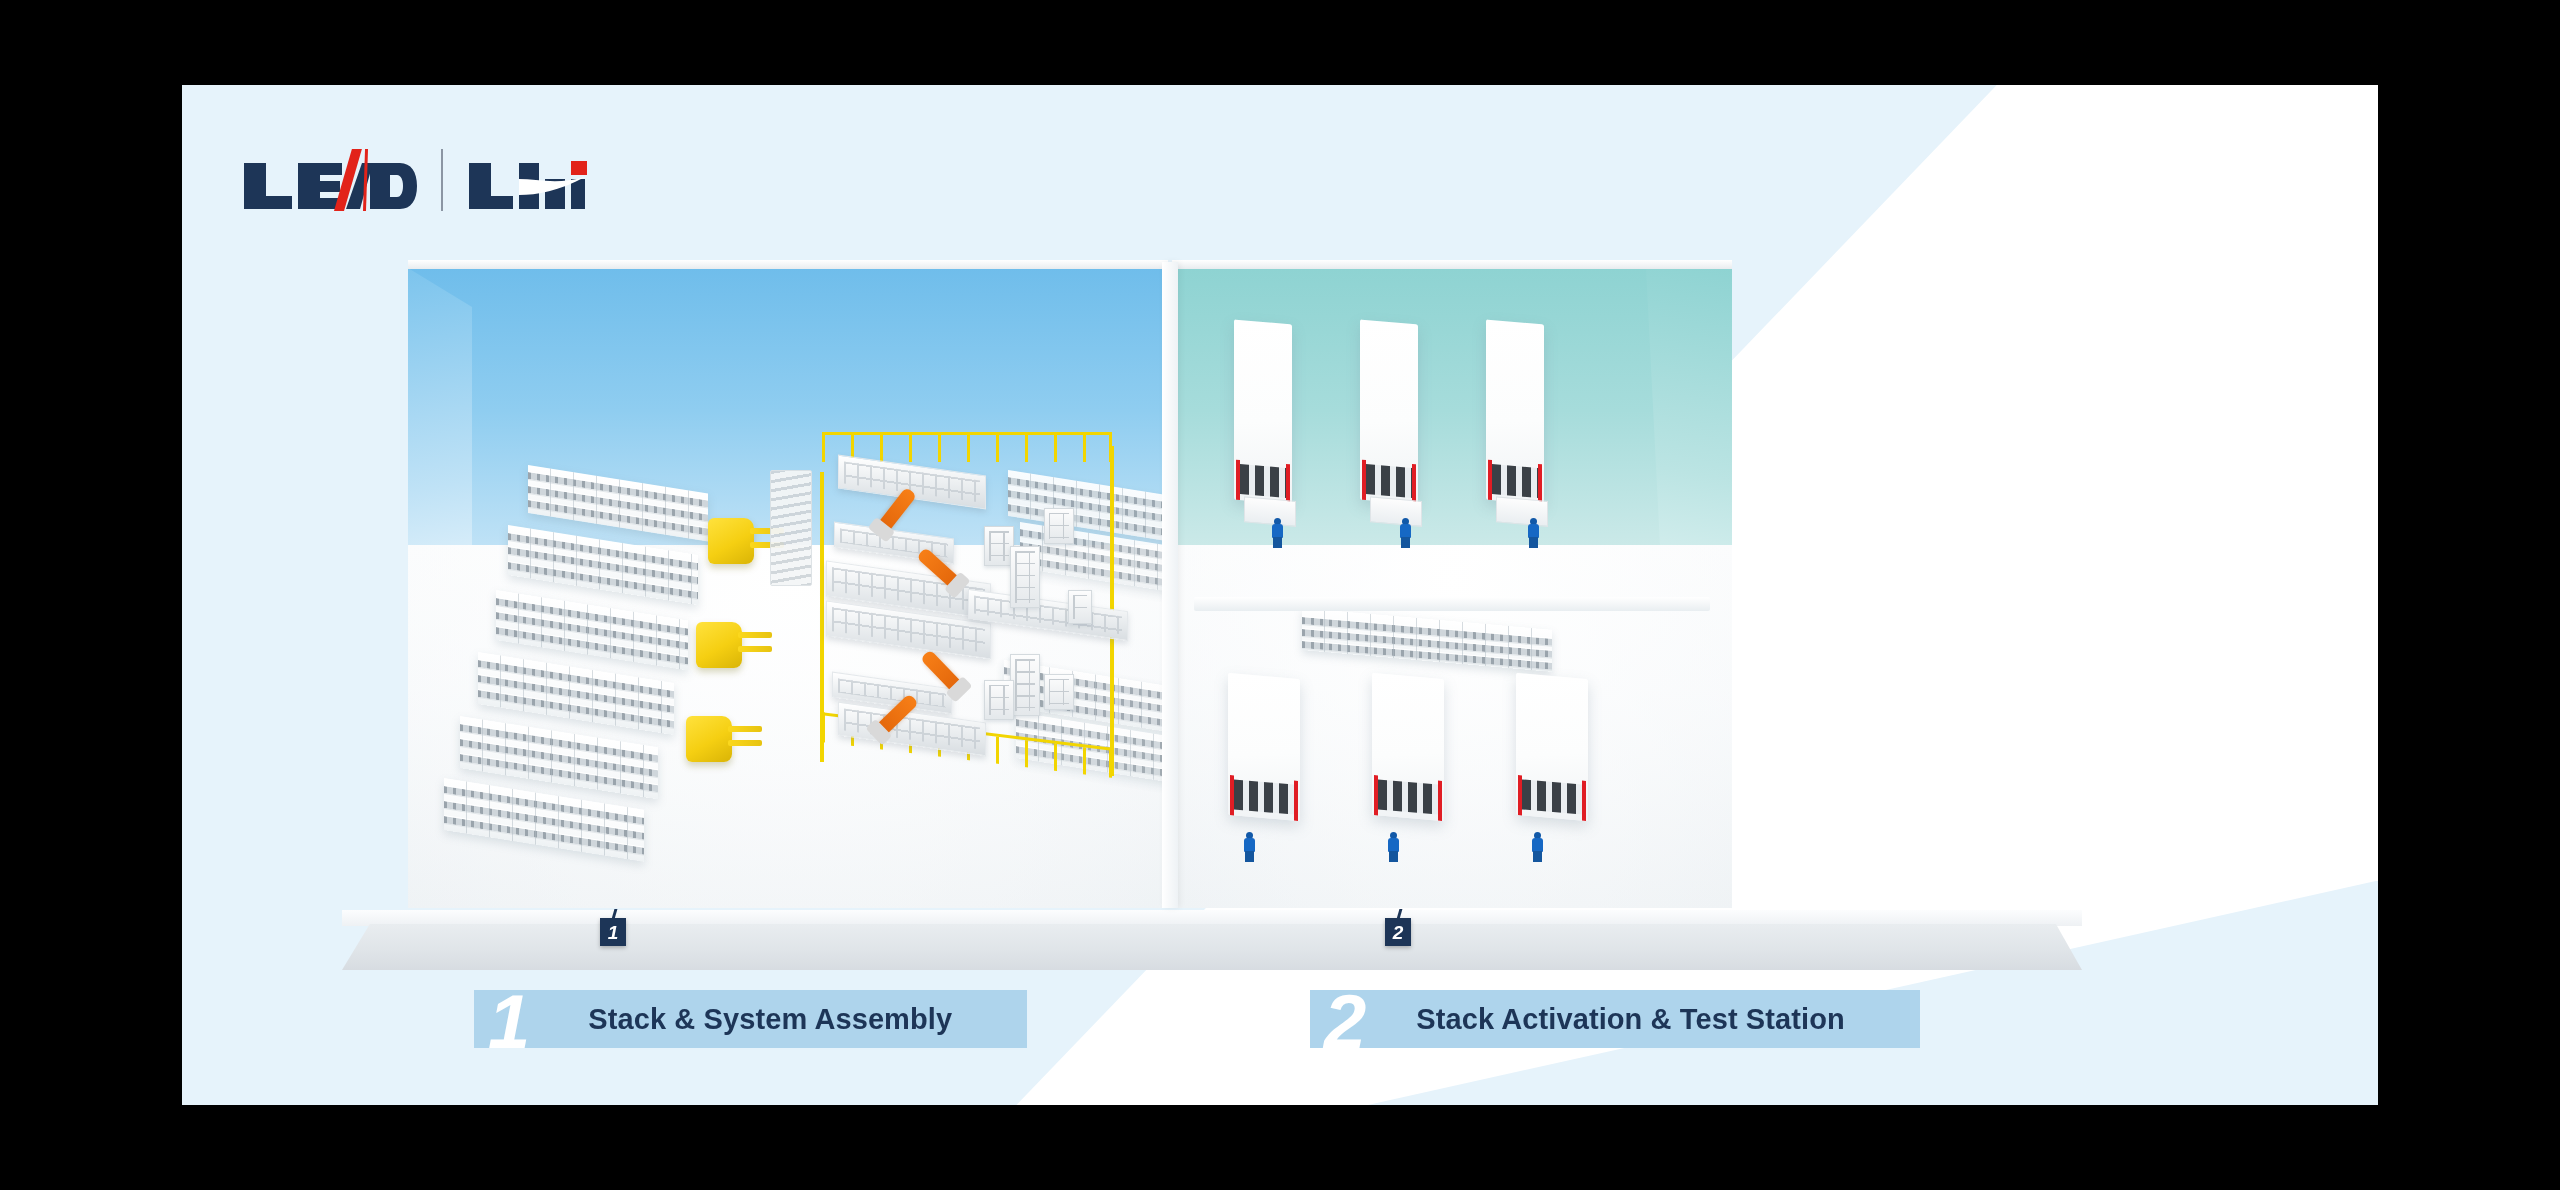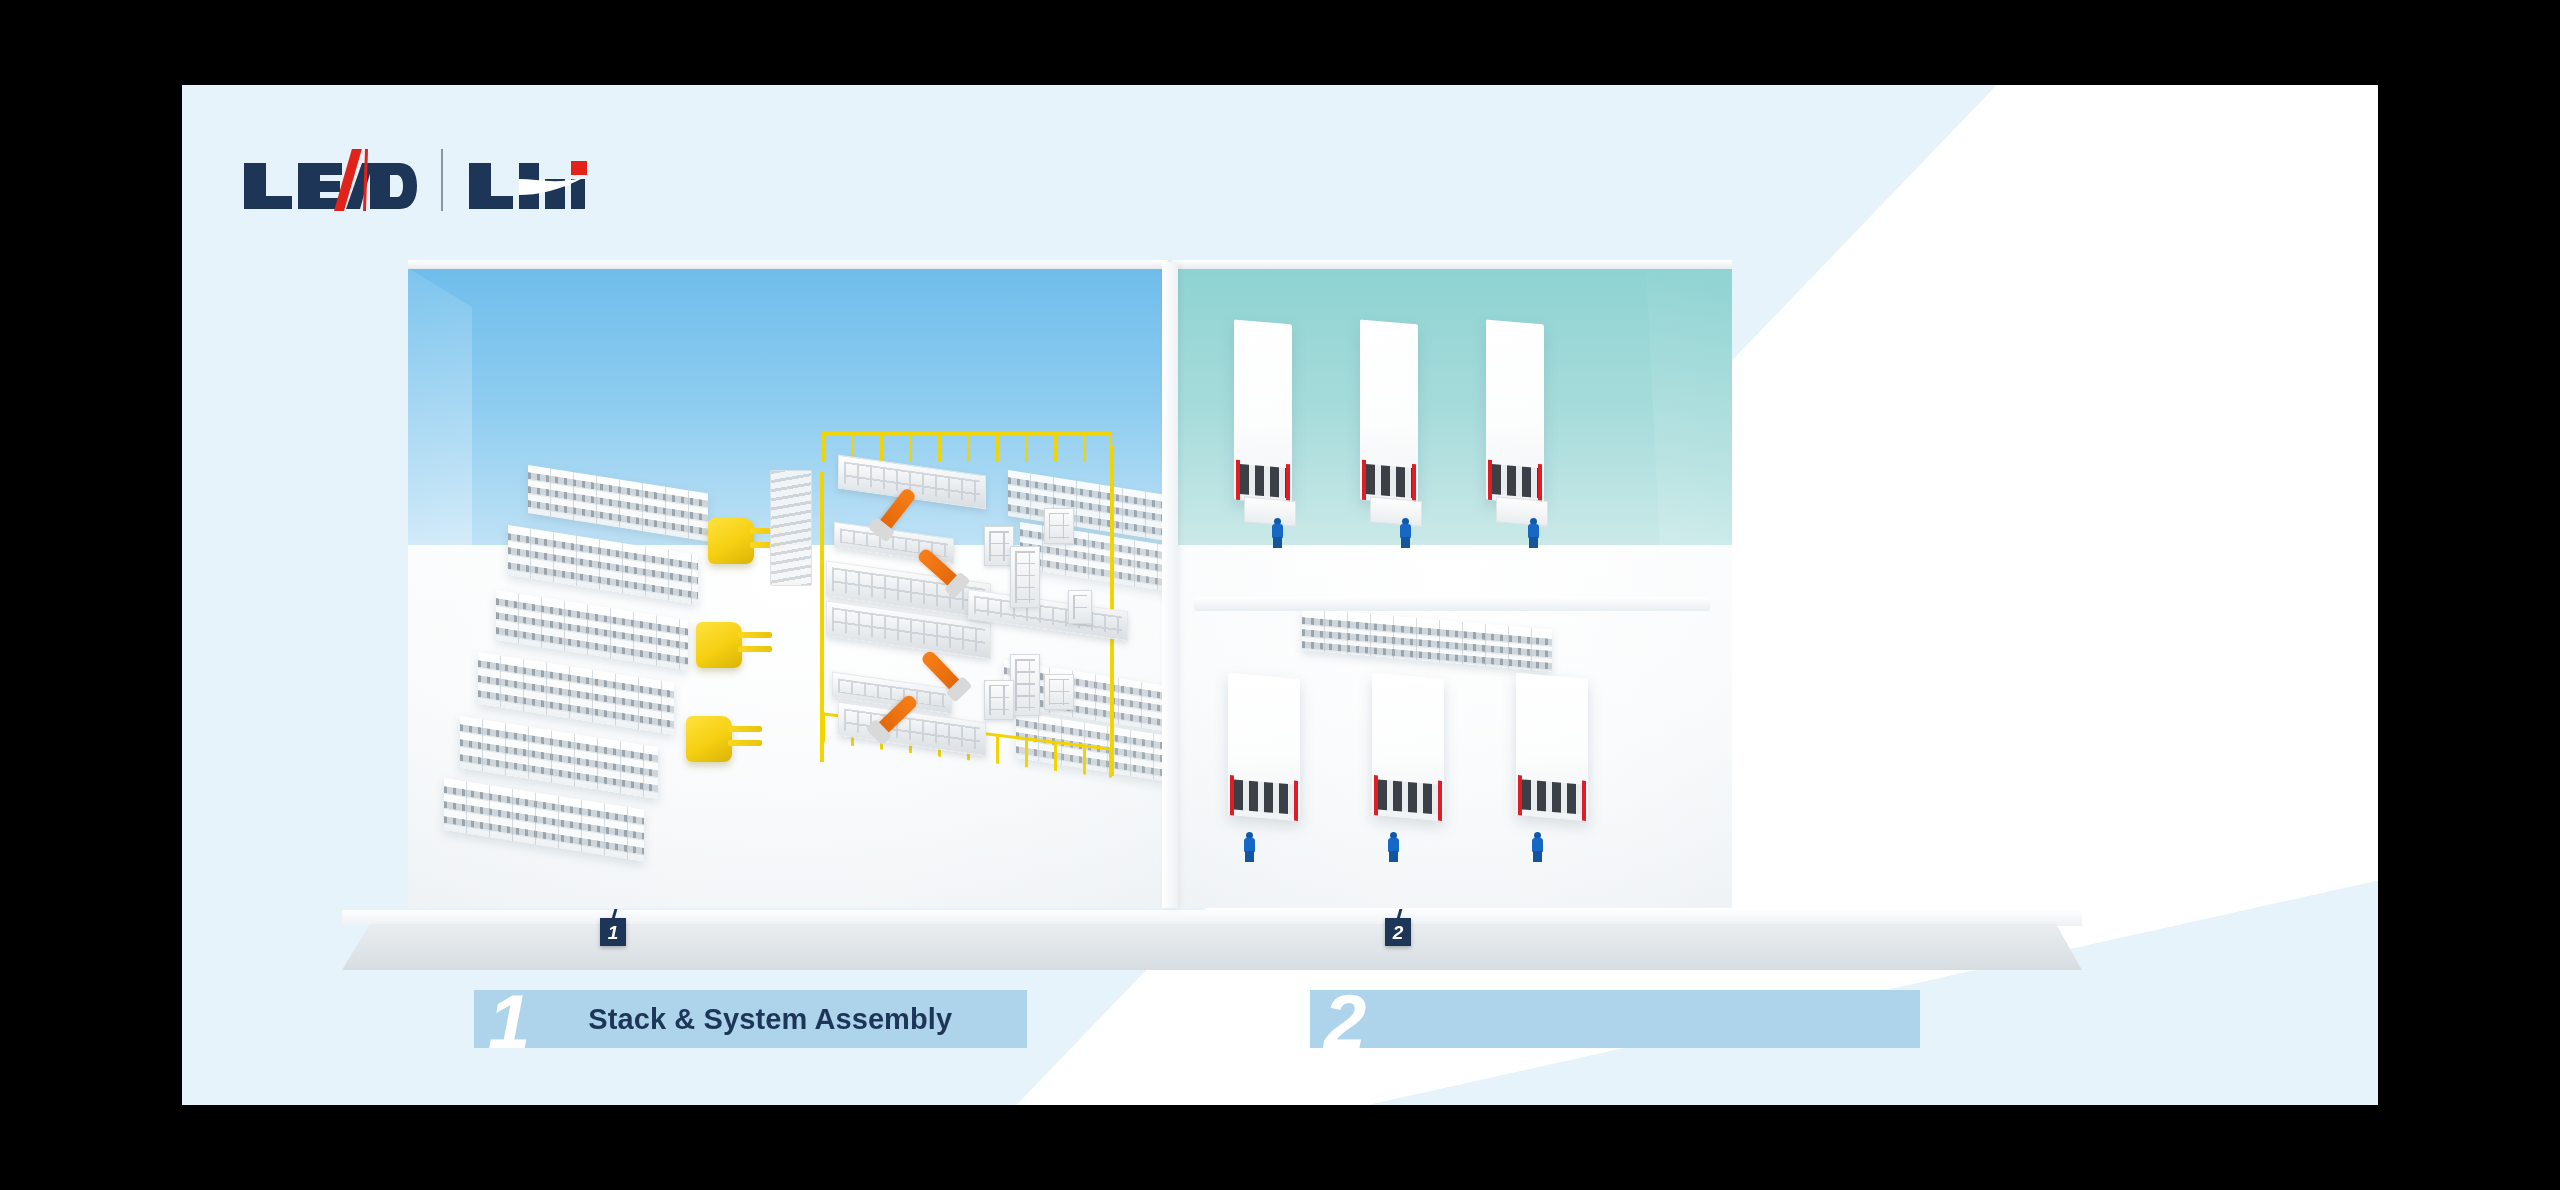--- a/index.html
+++ b/index.html
@@ -435,15 +435,16 @@
       <span>2</span>
     </div>
   </div>
 
   <div class="caption" id="cap1">
     <div class="big-num">1</div>
     <div class="cap-text">Stack &amp; System Assembly</div>
   </div>
   <div class="caption" id="cap2">
     <div class="big-num">2</div>
+    <div class="cap-text">Stack Activation &amp; Test Station</div>
   </div>
 
 </div>
 
 </body></html>

